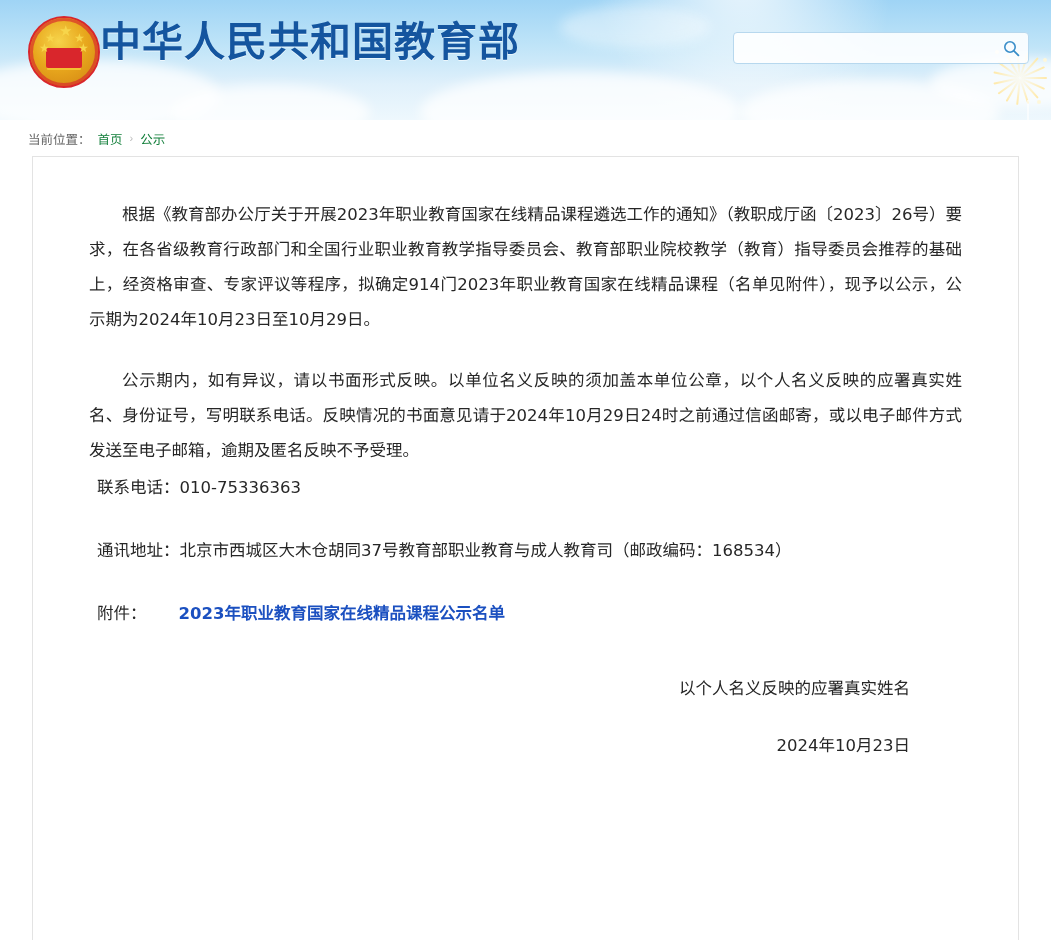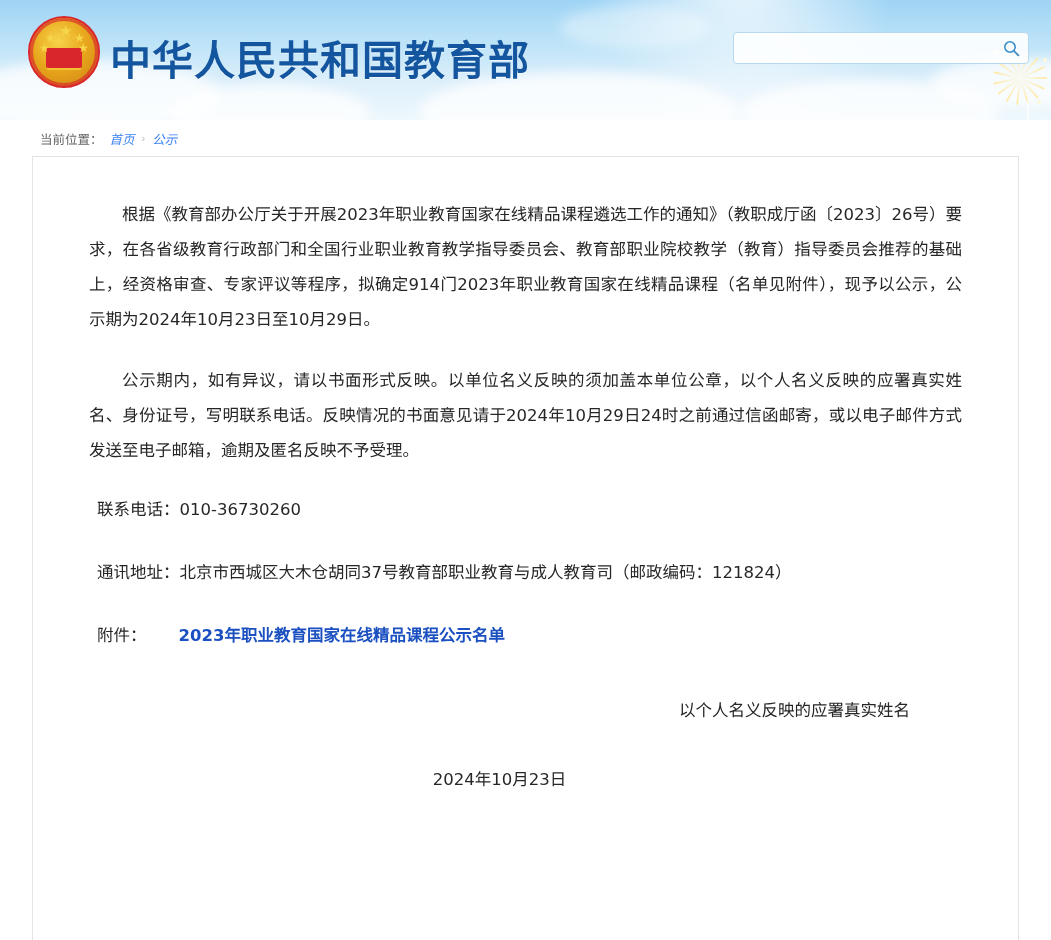--- a/index.html
+++ b/index.html
@@ -99,21 +99,21 @@
     line-height: 12px;
   }
   .emblem .s0 { left: 31px; top: 9px; font-size: 15px; }
   .emblem .s1 { left: 17px; top: 16px; }
   .emblem .s2 { left: 11px; top: 26px; }
   .emblem .s3 { left: 46px; top: 16px; }
   .emblem .s4 { left: 50px; top: 26px; }
 
   .brand {
     position: absolute;
-    left: 110px; top: 18px; margin-top: 19px;
+    left: 100px; top: 18px;
   }
   .brand-cn {
     font-family: "DejaVu Sans", "Liberation Sans", sans-serif;
     font-size: 41px;
     font-weight: bold;
     letter-spacing: 1px;
     color: #14559f;
     line-height: 48px;
     text-shadow: 0 1px 0 rgba(255,255,255,0.6);
   }
@@ -156,30 +156,30 @@
   }
   .search-btn svg { display: block; }
 
   
   .crumb-wrap {
     width: 1051px;
     height: 36px;
     background: #ffffff;
     display: flex;
     align-items: center;
-    padding-left: 40px;
+    padding-left: 28px;
   }
   .crumb {
     font-size: 12.5px;
     color: #666;
     display: flex;
     align-items: center;
     gap: 7px;
   }
-  .crumb a { color: #3b82f6; text-decoration: none; font-style: italic; }
+  .crumb a { color: #15803d; text-decoration: none; }
   .crumb .sep { color: #bbb; font-size: 11px; }
 
   
   .page {
     width: 1051px;
     height: 784px;
     background: #ffffff;
     display: flex;
     justify-content: center;
   }
@@ -201,21 +201,21 @@
   }
   .para {
     font-size: 16.5px;
     line-height: 35px;
     color: #262626;
     text-align: justify;
     margin: 0 0 26px 0;
     font-family: "DejaVu Sans", "Liberation Sans", sans-serif;
   }
   .para.indent { text-indent: 2em; }
-  .para.tight { margin-bottom: 24px; }
+  .para.tight { margin-bottom: 2px; }
   .contact {
     font-size: 16.5px;
     line-height: 35px;
     color: #262626;
     margin: 0 0 28px 0;
     padding-left: 8px;
     font-family: "DejaVu Sans", "Liberation Sans", sans-serif;
   }
   .attach {
     font-size: 16.5px;
@@ -233,26 +233,26 @@
   }
   .signoff {
     text-align: right;
     font-size: 16.5px;
     line-height: 35px;
     color: #262626;
     padding-right: 52px;
     font-family: "DejaVu Sans", "Liberation Sans", sans-serif;
   }
   .signdate {
-    text-align: center;
+    text-align: right;
     font-size: 16.5px;
     line-height: 35px;
     color: #262626;
     padding-right: 52px;
-    margin-top: 34px;
+    margin-top: 22px;
     font-family: "DejaVu Sans", "Liberation Sans", sans-serif;
   }
 </style>
 </head>
 <body>
 
 <div class="header">
   <div class="sunray"></div>
   <div class="cloud c6"></div>
   <div class="cloud c1"></div>
@@ -319,22 +319,22 @@
   </div>
 </div>
 
 <div class="page">
   <div class="card">
 
 
     <p class="para indent">根据《教育部办公厅关于开展2023年职业教育国家在线精品课程遴选工作的通知》（教职成厅函〔2023〕26号）要求，在各省级教育行政部门和全国行业职业教育教学指导委员会、教育部职业院校教学（教育）指导委员会推荐的基础上，经资格审查、专家评议等程序，拟确定914门2023年职业教育国家在线精品课程（名单见附件），现予以公示，公示期为2024年10月23日至10月29日。</p>
     <p class="para indent tight">公示期内，如有异议，请以书面形式反映。以单位名义反映的须加盖本单位公章，以个人名义反映的应署真实姓名、身份证号，写明联系电话。反映情况的书面意见请于2024年10月29日24时之前通过信函邮寄，或以电子邮件方式发送至电子邮箱，逾期及匿名反映不予受理。</p>
 
-    <p class="contact">联系电话：010-36730260</p>
-    <p class="contact">通讯地址：北京市西城区大木仓胡同37号教育部职业教育与成人教育司（邮政编码：121824）</p>
+    <p class="contact">联系电话：010-75336363</p>
+    <p class="contact">通讯地址：北京市西城区大木仓胡同37号教育部职业教育与成人教育司（邮政编码：168534）</p>
 
     <p class="attach">
       <span>附件：</span><a href="#">2023年职业教育国家在线精品课程公示名单</a>
     </p>
 
     <div class="signoff">以个人名义反映的应署真实姓名</div>
     <div class="signdate">2024年10月23日</div>
 
   </div>
 </div>

